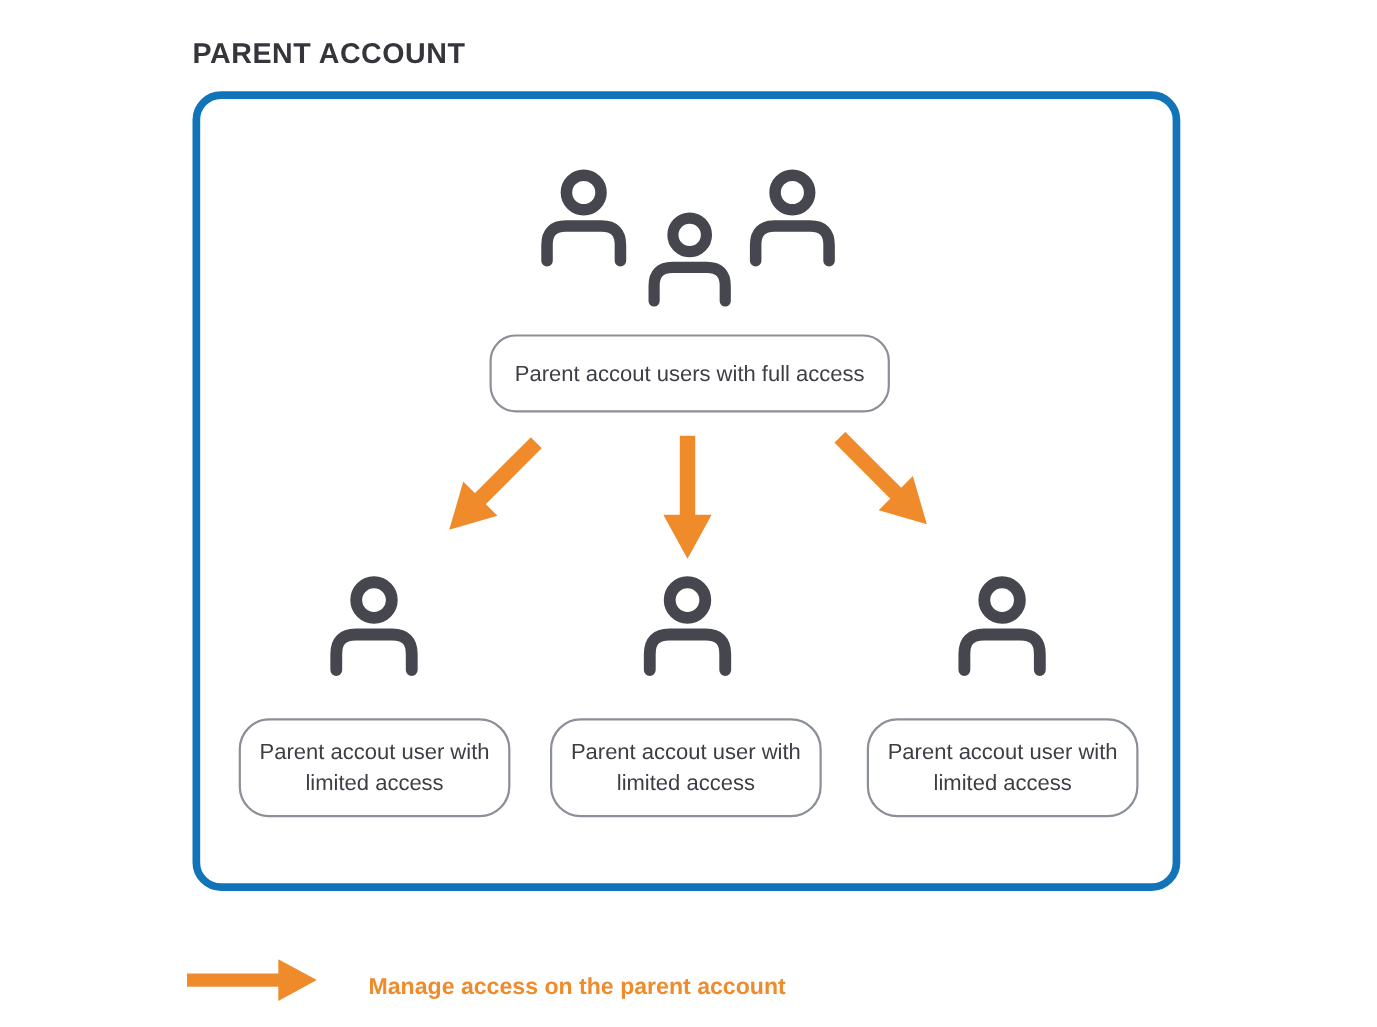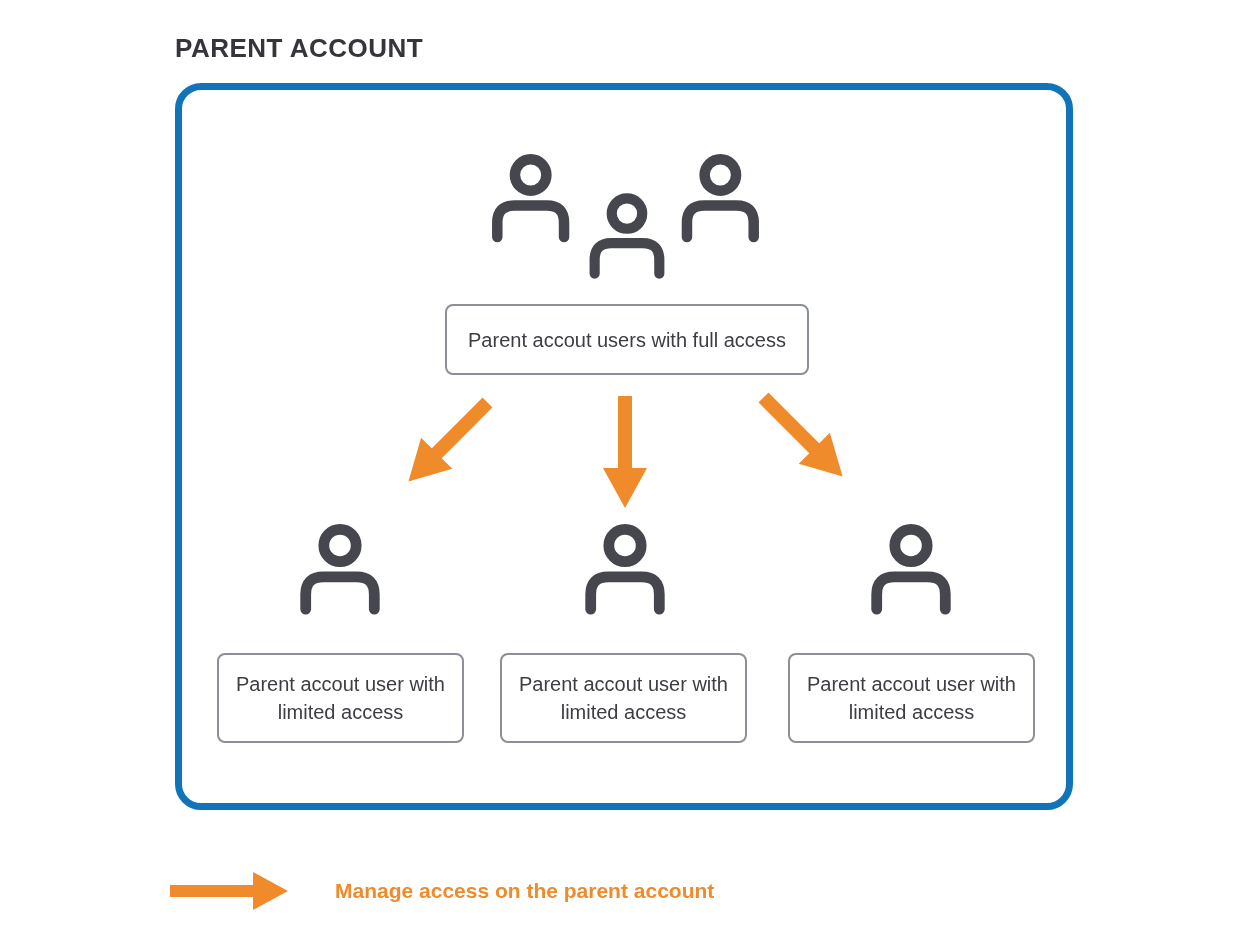--- a/index.html
+++ b/index.html
@@ -39,26 +39,26 @@
     display: flex;
     align-items: center;
     justify-content: center;
     text-align: center;
     font-size: 20px;
     line-height: 1.4;
   }
   .pill-full {
     left: 445px; top: 304px;
     width: 364px; height: 71px;
-    border-radius: 8px;
+    border-radius: 24px;
   }
   .pill-limited {
     top: 653px;
     width: 247px; height: 90px;
-    border-radius: 8px;
+    border-radius: 28px;
     padding: 0 14px;
   }
   .pill-limited.pos-0 { left: 217px; }
   .pill-limited.pos-1 { left: 500px; }
   .pill-limited.pos-2 { left: 788px; }
 
   .user-icon {
     position: absolute;
     top: 520px;
     width: 98px; height: 98px;
@@ -73,21 +73,21 @@
   }
   .flow-arrow.left  { left: 426px; top: 386px; transform: rotate(45deg); }
   .flow-arrow.down  { left: 603px; top: 396px; }
   .flow-arrow.right { left: 781px; top: 381px; transform: rotate(-45deg); }
 
   .legend {
     position: absolute;
     left: 170px; top: 872px;
     height: 38px;
     display: flex;
-    align-items: center;
+    align-items: flex-end;
   }
   .legend-arrow-icon { width: 118px; height: 38px; }
   .legend-label {
     margin-left: 47px;
     font-size: 21px;
     font-weight: 700;
     color: #ef8b2b;
     white-space: nowrap;
   }
 

